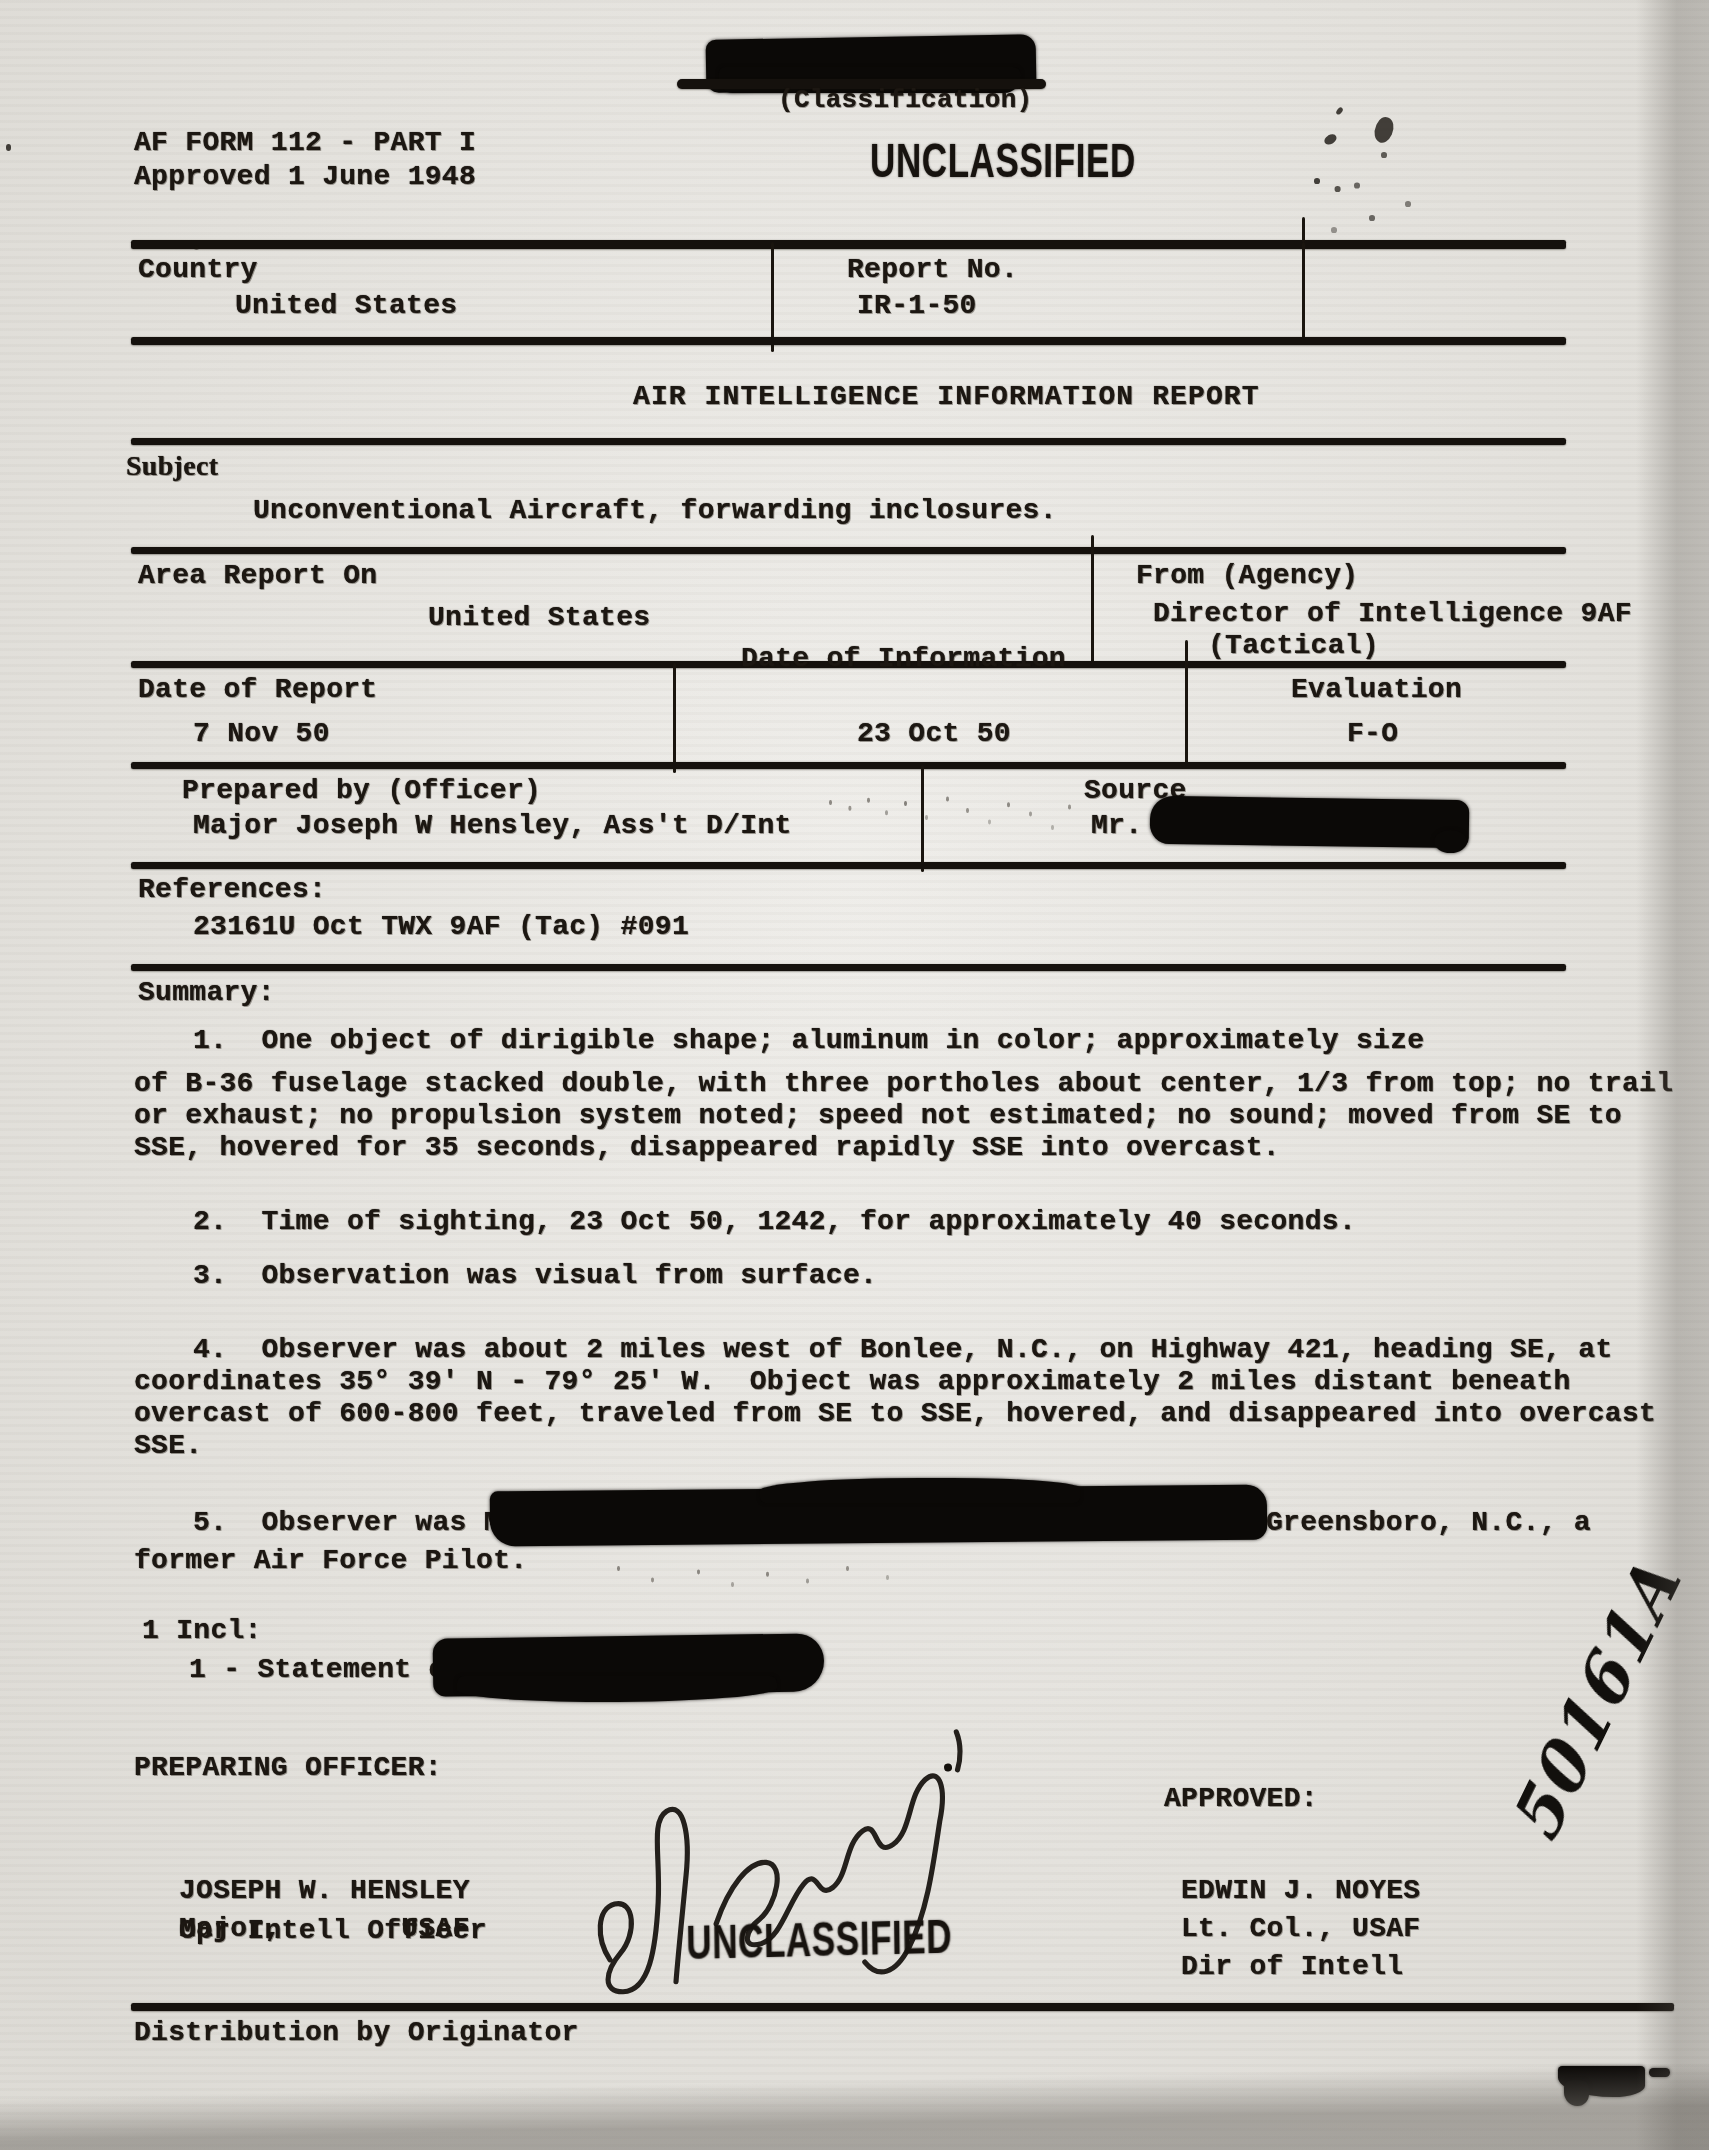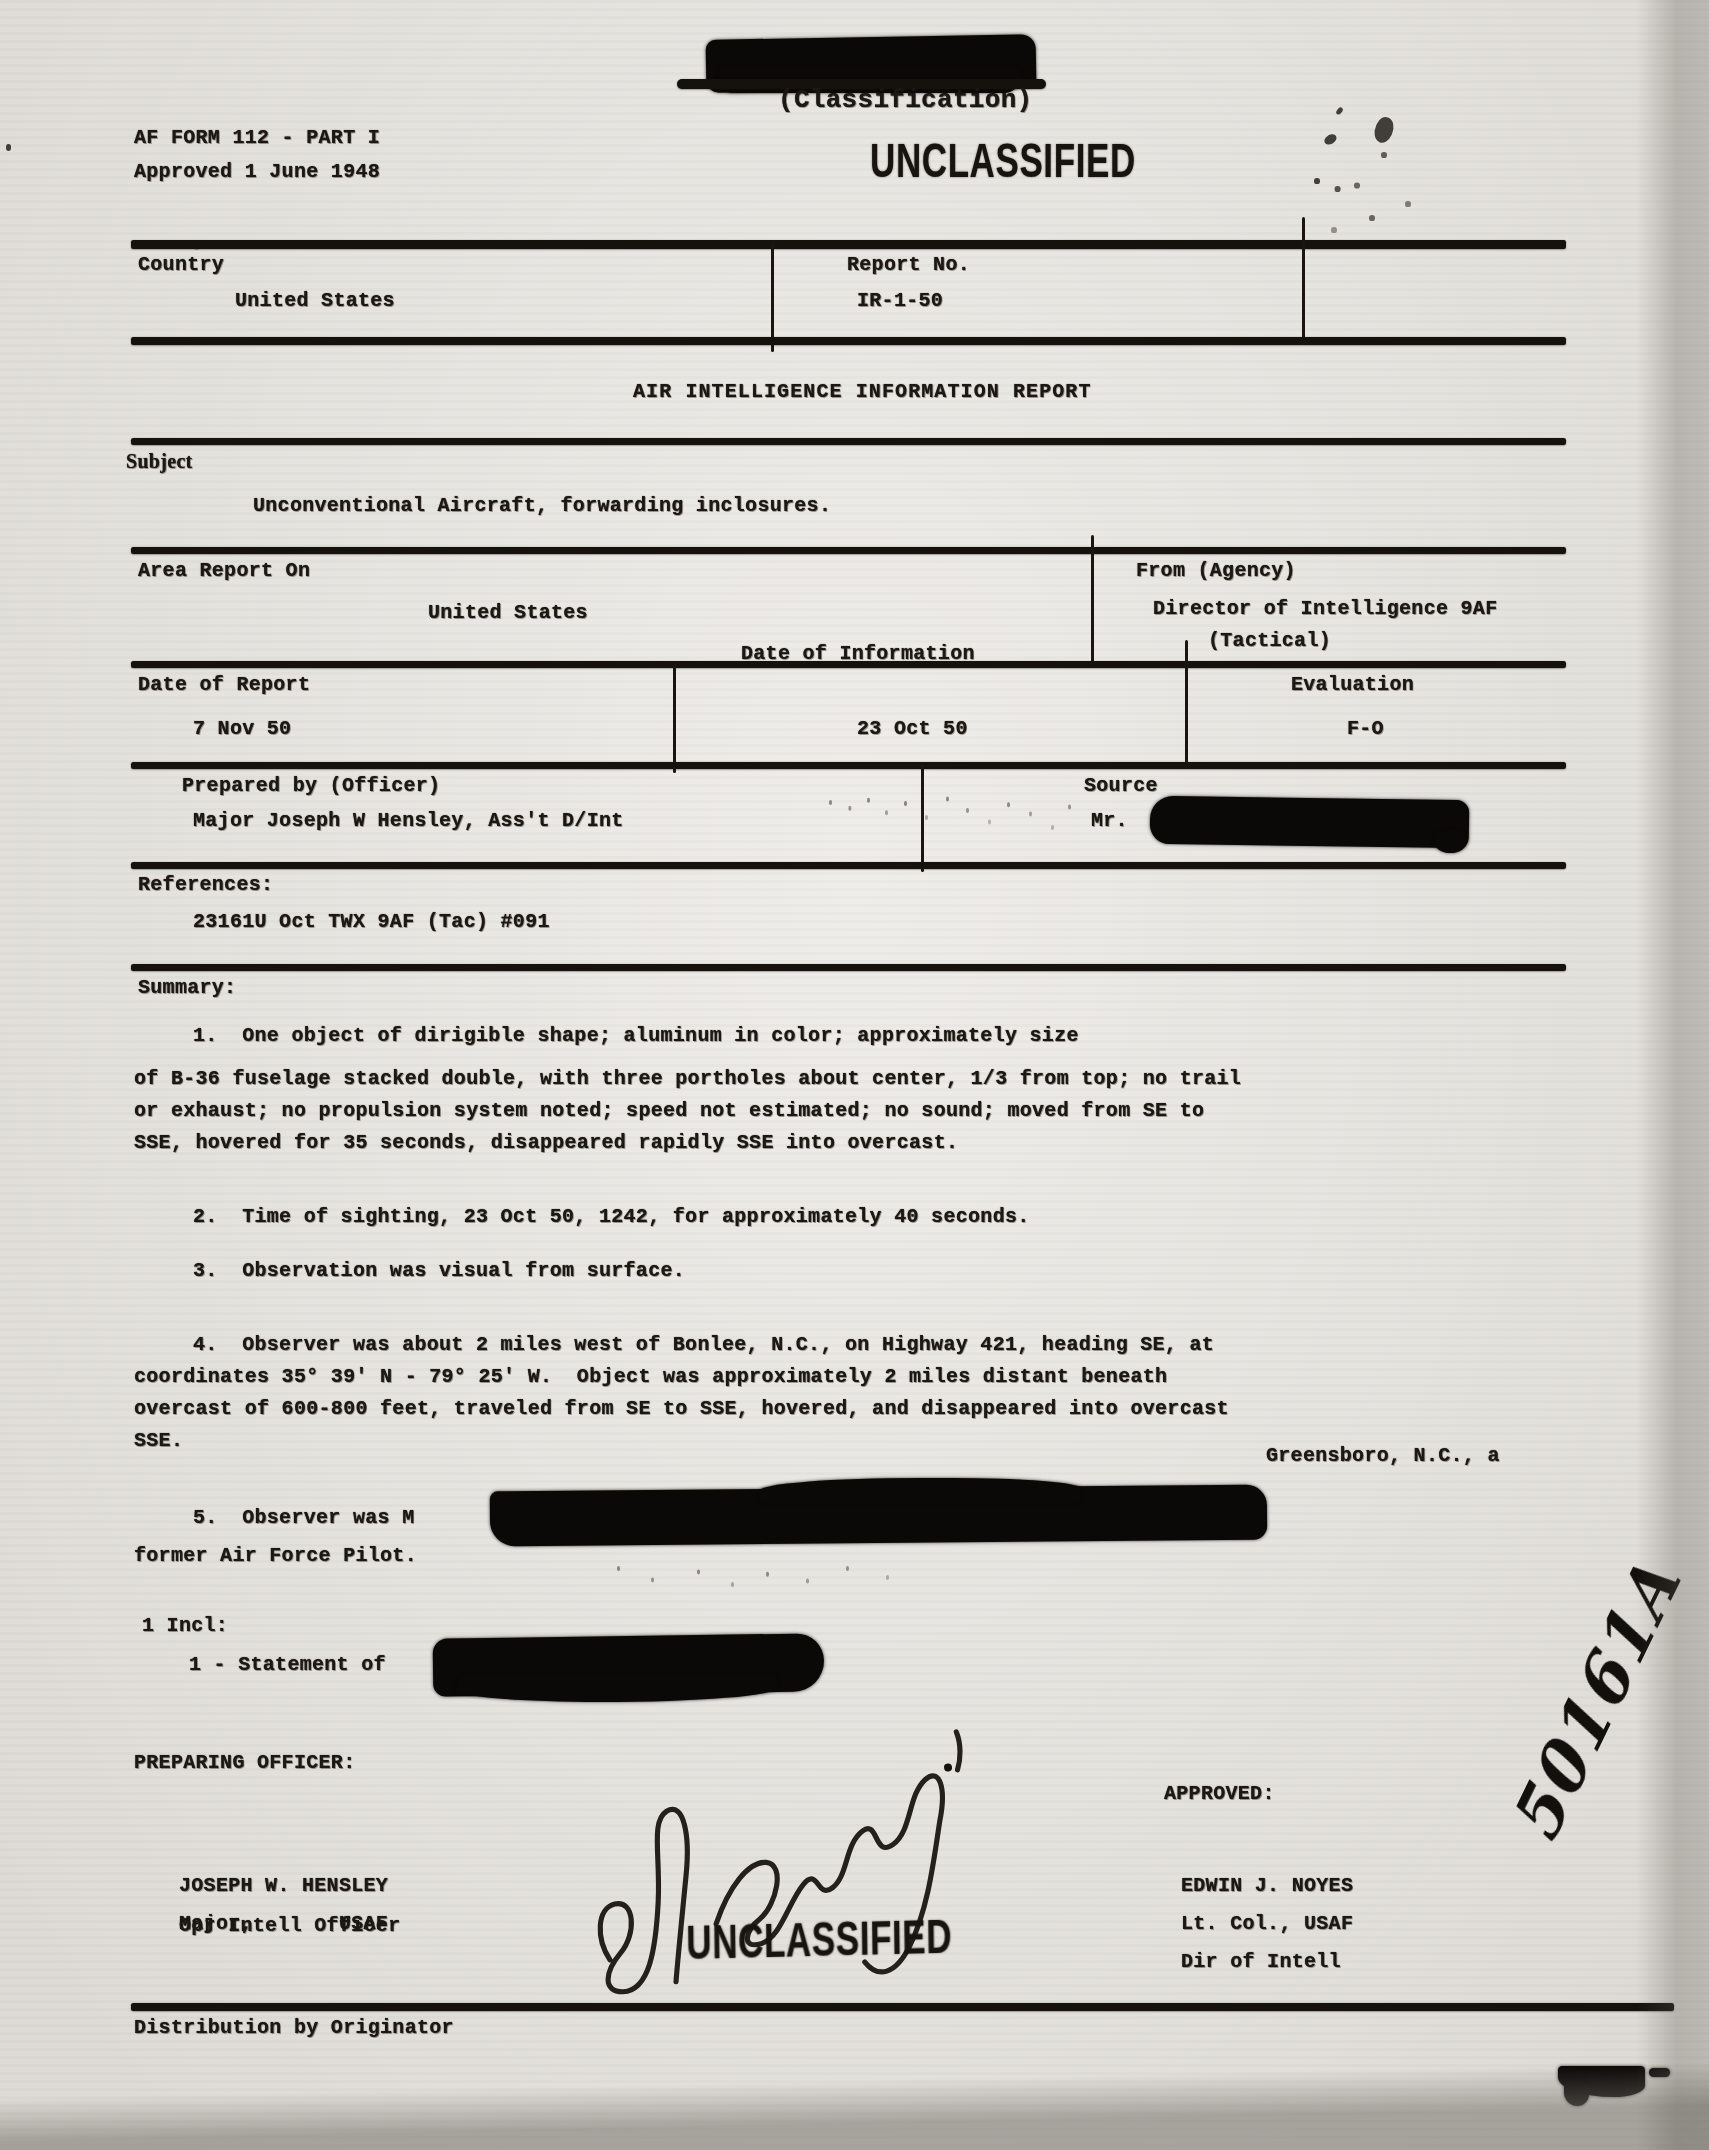--- a/index.html
+++ b/index.html
@@ -1,21 +1,21 @@
 <!DOCTYPE html>
 <html style="font-size:9.1px"><head>
 <meta charset="utf-8">
 <style>
   html,body{margin:0;padding:0;background:#888;}
   .page{position:relative;width:1710px;height:2151px;background:#e9e7e2;overflow:hidden;
         font-family:"Liberation Mono",monospace;}
   .page::before{content:"";position:absolute;inset:0;pointer-events:none;
         background:repeating-linear-gradient(180deg,rgba(120,115,105,.035) 0 3.4px,rgba(255,255,255,.03) 3.4px 8px),
                    radial-gradient(ellipse at 50% 40%,rgba(255,255,255,.25),rgba(110,105,95,.10) 90%);}
-  .t{position:absolute;font-family:"Liberation Mono",monospace;font-weight:700;font-size:20px;
+  .t{position:absolute;font-family:"Liberation Mono",monospace;font-weight:700;font-size:28px;
      line-height:1.12;color:#1c1712;white-space:pre;letter-spacing:0.3px;
      text-shadow:0 0 1.1px rgba(28,22,14,.8),0.9px 0.6px 0.6px rgba(28,22,14,.35);filter:blur(0.2px);}
   .rule{position:absolute;background:#15110d;border-radius:2.3px;box-shadow:0 0.6px 1.7px rgba(20,16,10,.55);}
   .vline{position:absolute;background:#1a150f;width:3.4px;border-radius:1.7px;}
   .stamp{position:absolute;font-family:"Liberation Sans",sans-serif;font-weight:700;font-size:35px;
      letter-spacing:0.6px;color:#17130f;transform:scaleY(1.38);transform-origin:left top;
      text-shadow:0 0 1.7px rgba(23,19,15,.6);filter:blur(0.3px);}
   .redact{position:absolute;background:#0b0907;box-shadow:0 0 3.4px rgba(10,8,6,.8);}
   .speck{position:absolute;border-radius:50%;background:rgba(25,21,16,.8);}
   .ghost{position:absolute;width:2.9px;height:4.6px;border-radius:50%;background:rgba(48,42,34,.5);}
@@ -107,21 +107,21 @@
   <div class="t" style="left:193px;top:1260px;">3.  Observation was visual from surface.</div>
 
   <div class="t" style="left:193px;top:1334px;">4.  Observer was about 2 miles west of Bonlee, N.C., on Highway 421, heading SE, at</div>
   <div class="t" style="left:134px;top:1366px;">coordinates 35° 39' N - 79° 25' W.  Object was approximately 2 miles distant beneath</div>
   <div class="t" style="left:134px;top:1398px;">overcast of 600-800 feet, traveled from SE to SSE, hovered, and disappeared into overcast</div>
   <div class="t" style="left:134px;top:1430px;">SSE.</div>
 
   <div class="t" style="left:193px;top:1507px;">5.  Observer was M</div>
   <div class="redact" style="left:490px;top:1488px;width:777px;height:55px;border-radius:8px 20.6px 13.7px 25px;transform:rotate(-.5deg);"></div>
   <div class="redact" style="left:760px;top:1478px;width:320px;height:25px;border-radius:50% 40% 5.7px 5.7px;"></div>
-  <div class="t" style="left:1266px;top:1445px;font-family:Liberation Mono, monospace;">Greensboro, N.C., a</div>
+  <div class="t" style="left:1266px;top:1507px;font-family:Liberation Mono, monospace;">Greensboro, N.C., a</div>
   <div class="t" style="left:134px;top:1545px;">former Air Force Pilot.</div>
   <div class="ghost" style="left:617px;top:1566px;box-shadow:34px 11.4px 0 rgba(48,42,34,.45),80px 3.4px 0 rgba(48,42,34,.5),114px 16px 0 rgba(48,42,34,.35),149px 5.7px 0 rgba(48,42,34,.5),189px 12.6px 0 rgba(48,42,34,.4),229px 0px 0 rgba(48,42,34,.45),269px 9.1px 0 rgba(48,42,34,.3);"></div>
 
   <div class="t" style="left:142px;top:1615px;">1 Incl:</div>
   <div class="t" style="left:189px;top:1654px;">1 - Statement of</div>
   <div class="redact" style="left:433px;top:1636px;width:391px;height:58px;border-radius:15px 27.4px 31px 12.6px;transform:rotate(-.8deg);"></div>
   <div class="redact" style="left:457px;top:1676px;width:320px;height:26px;border-radius:6.9px 6.9px 55% 45%;"></div>
 
   <div class="hand" style="left:1499px;top:1810px;font-size:67px;letter-spacing:2.3px;transform:rotate(-64deg) skewX(-6deg);transform-origin:0 0;">50161A</div>
 

